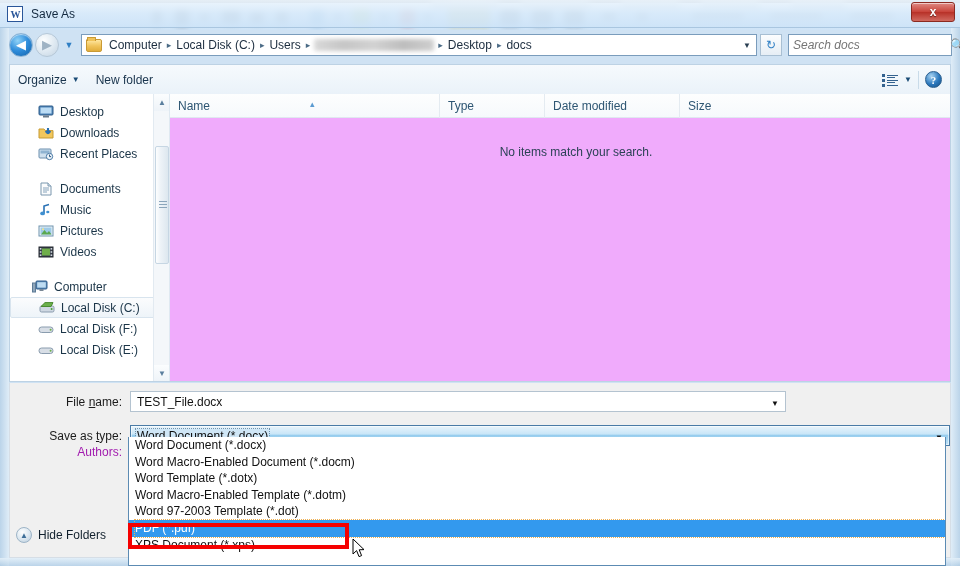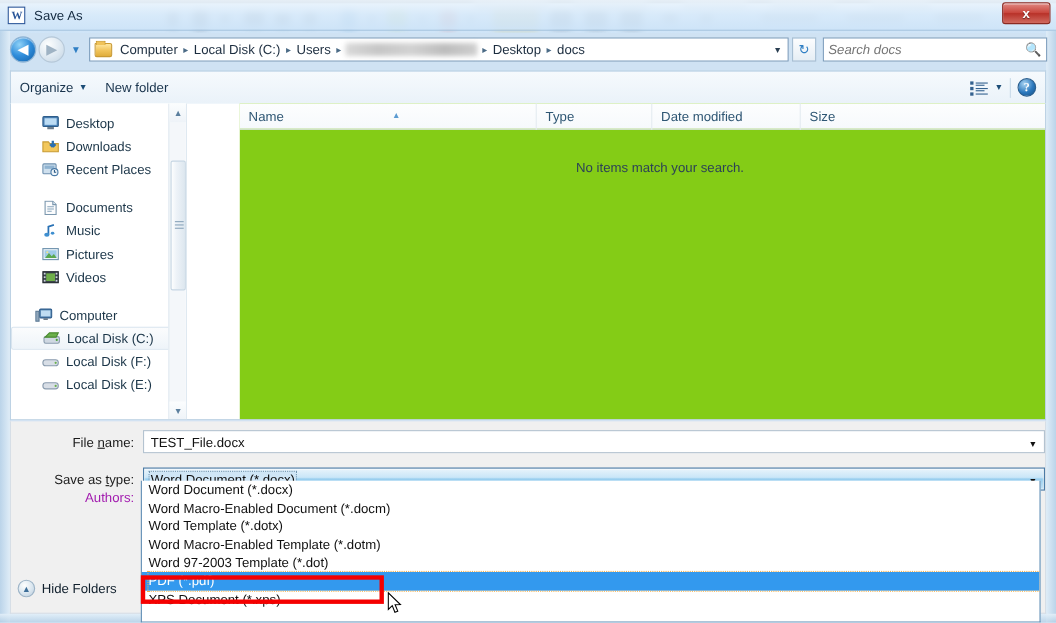--- a/index.html
+++ b/index.html
@@ -123,21 +123,21 @@
     margin-left: auto; width: 18px; text-align: center;
     color: #2a3f52; font-size: 8px; cursor:pointer;
   }
   .refresh-btn {
     width: 22px; height: 22px; margin-left: 3px; flex: none;
     border: 1px solid #a8bfd3; background: linear-gradient(180deg,#fcfdfe,#e6eef5);
     display:flex; align-items:center; justify-content:center;
     color: #2f7fc4; font-size: 12px; cursor: pointer;
   }
   .searchbox {
-    width: 204px; height: 22px; margin-left: 6px; margin-right: 8px; flex:none;
+    width: 164px; height: 22px; margin-left: 6px; margin-right: 8px; flex:none;
     background: #fff; border: 1px solid #7a9cbc;
     display: flex; align-items: center; padding: 0 4px;
   }
   .searchbox input {
     border: none; outline: none; flex: 1;
     font-family: "Liberation Sans", sans-serif; font-size: 12px;
     font-style: italic; color: #666;
     background: transparent;
   }
   .search-mag { color:#3a7fc1; font-size: 12px; }
@@ -208,21 +208,21 @@
   }
   .sb-thumb {
     position:absolute; left:1px; top:52px; width:14px; height:118px;
     background: linear-gradient(90deg,#fdfefe 0%,#eef3f8 35%,#dde7ef 100%);
     border:1px solid #c6d6e3; border-radius:2px; cursor:pointer;
   }
   .sb-grip { position:absolute; left:3px; top:50%; margin-top:-4px; width:8px; height:8px; }
   .sb-grip i { display:block; height:1px; background:#8aa5bb; margin-bottom:2px; }
 
   
-  #listpane { flex: 1; position: relative; background:#84cc16;margin-left:48px; }
+  #listpane { flex: 1; position: relative; background:#f0abfc; }
   .col-head {
     display: flex; height: 24px; align-items: center;
     border-bottom: 1px solid #e0e8ef;
     background: linear-gradient(180deg,#fdfefe,#f6f9fc);
     position: relative;
   }
   .col {
     font-size: 12px; color: #2e5673; padding-left: 8px;
     border-right: 1px solid #e4ebf1; height: 24px; line-height: 24px;
     cursor: pointer;
@@ -241,21 +241,21 @@
     border-left: 1px solid #d6dee6; border-right:1px solid #d6dee6;
     border-bottom: 1px solid #d6dee6;
   }
   .form-row { position: absolute; display: flex; align-items: center; }
   .form-label {
     width: 120px; text-align: right; font-size: 12px; color: #1b1b1b;
     padding-right: 8px;
   }
   .form-label u { text-decoration: underline; }
   .fname-input {
-    width: 820px; height: 21px; background: #fff;
+    width: 656px; height: 21px; background: #fff;
     border: 1px solid #b4c3d0;
     display: flex; align-items: center; padding-left: 6px;
     font-size: 12px; color: #111;
     position: relative;
   }
   .combo-caret {
     position: absolute; right: 6px; top: 50%; margin-top:-3px;
     font-size: 8px; color: #111;
   }
   .savetype-combo {

